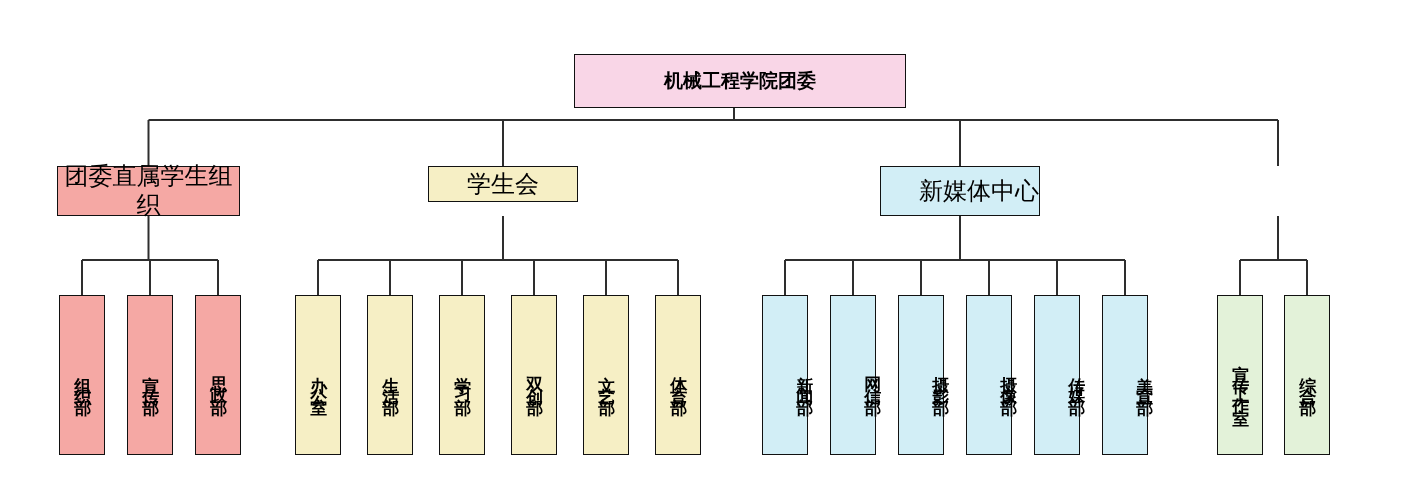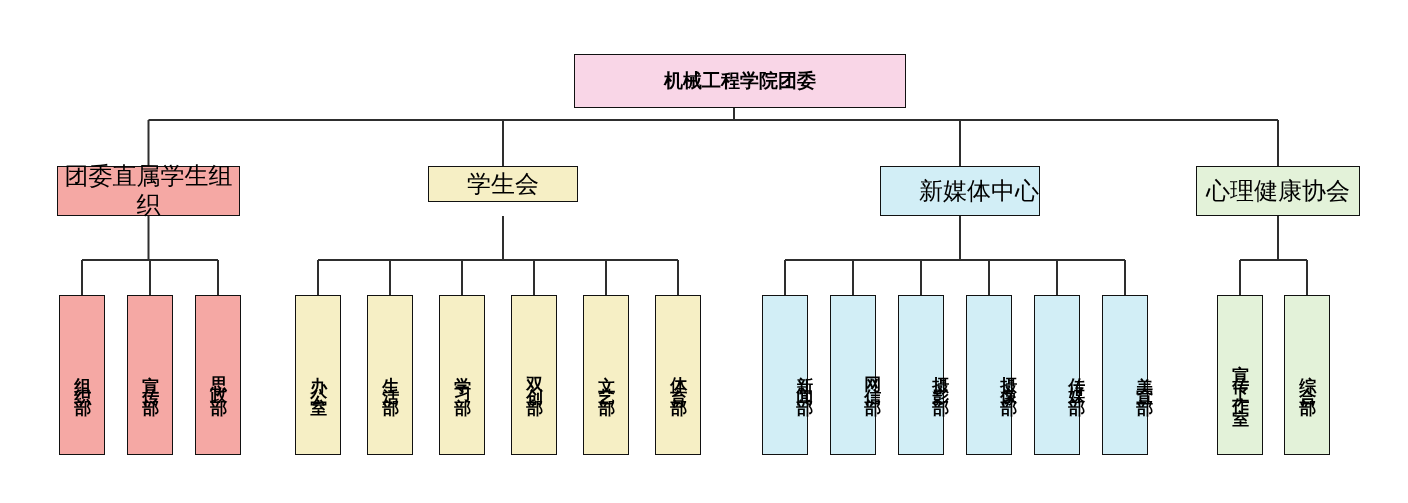--- a/index.html
+++ b/index.html
@@ -100,21 +100,20 @@
     <path class="connector" d="M1240 260 H1307"></path>
     <path class="connector" d="M1240 260 V295"></path>
     <path class="connector" d="M1307 260 V295"></path>
   </svg>
 
   <div class="node root-node" style="left:574px; top:30px; width:332px; height:54px;margin-top:24px;">机械工程学院团委</div>
 
   <div class="node branch-node tint-b1" style="left:57px; top:166px; width:183px; height:50px;">团委直属学生组织</div>
   <div class="node branch-node tint-b2" style="left:428px; top:166px; width:150px; height:36px;">学生会</div>
   <div class="node branch-node tint-b3" style="left:880px; top:166px; width:160px; height:50px;">新媒体中心</div>
-  <div class="node branch-node tint-b4" style="left:1196px; top:166px; width:164px; height:50px;">心理健康协会</div>
 
   <div class="node child-node tint-b1" style="left:59px; top:295px; width:46px; height:160px;">组织部</div>
   <div class="node child-node tint-b1" style="left:127px; top:295px; width:46px; height:160px;">宣传部</div>
   <div class="node child-node tint-b1" style="left:195px; top:295px; width:46px; height:160px;">思政部</div>
 
   <div class="node child-node tint-b2" style="left:295px; top:295px; width:46px; height:160px;">办公室</div>
   <div class="node child-node tint-b2" style="left:367px; top:295px; width:46px; height:160px;">生活部</div>
   <div class="node child-node tint-b2" style="left:439px; top:295px; width:46px; height:160px;">学习部</div>
   <div class="node child-node tint-b2" style="left:511px; top:295px; width:46px; height:160px;">双创部</div>
   <div class="node child-node tint-b2" style="left:583px; top:295px; width:46px; height:160px;">文艺部</div>

